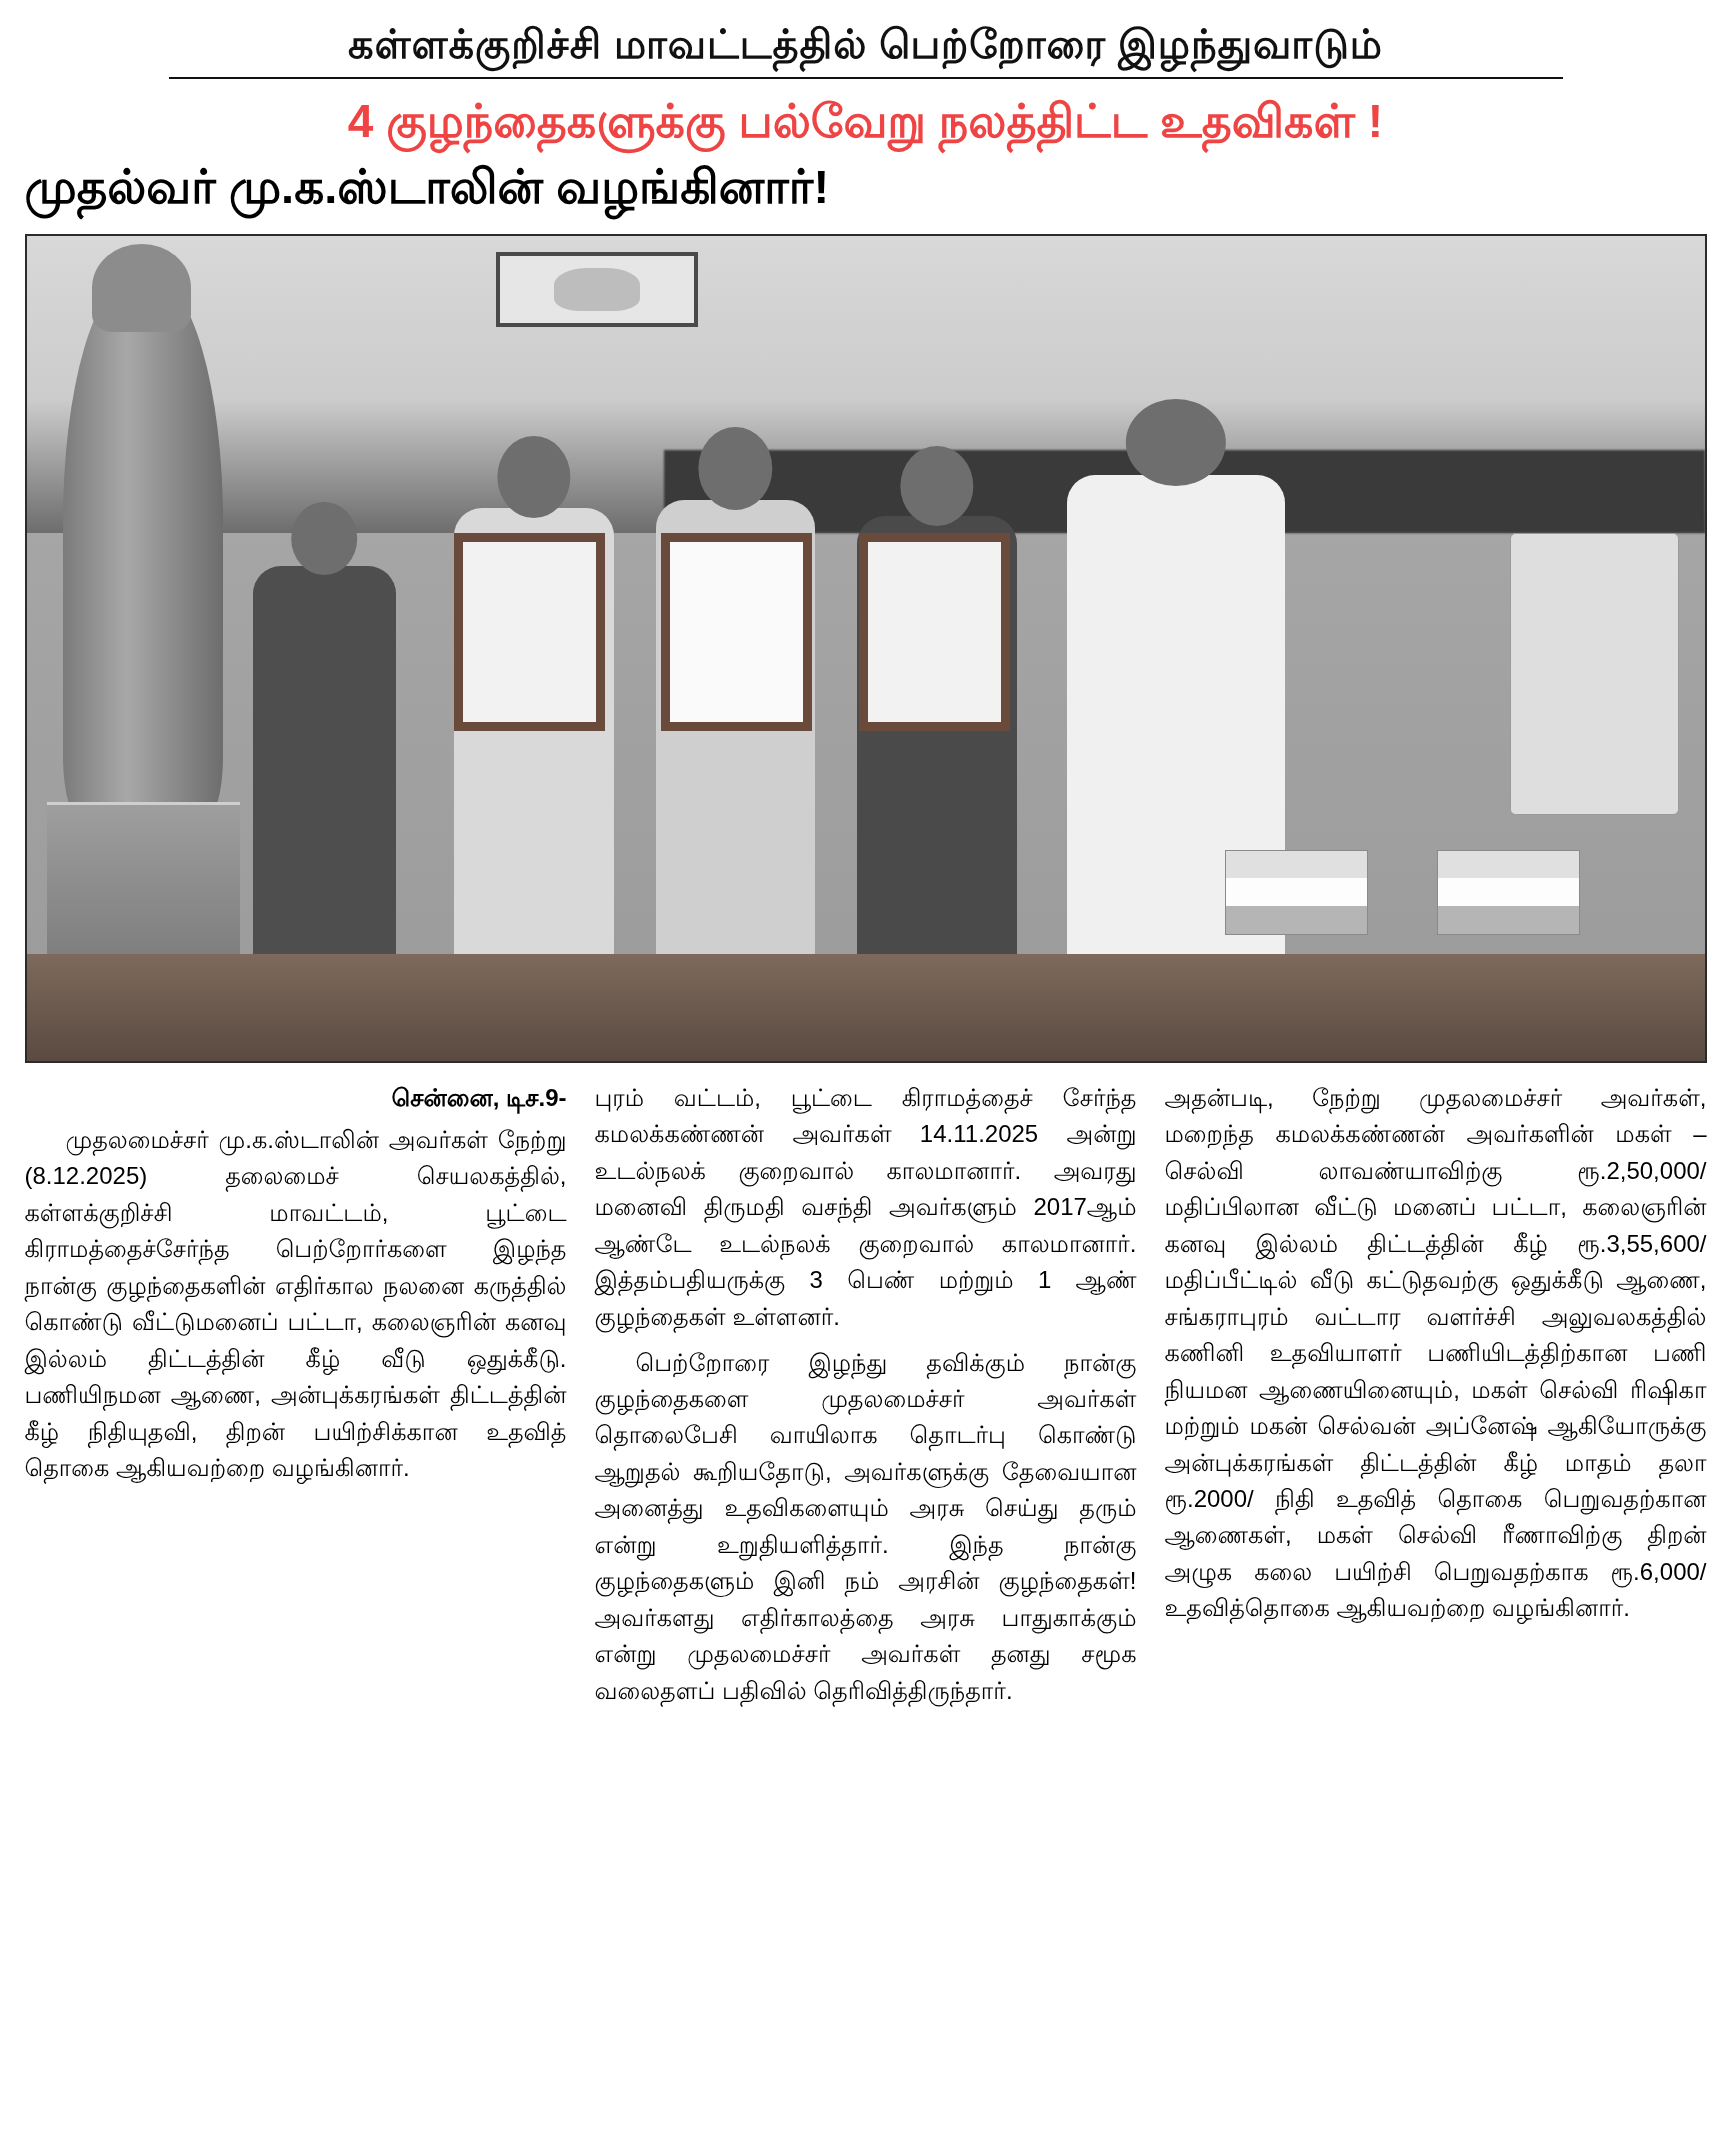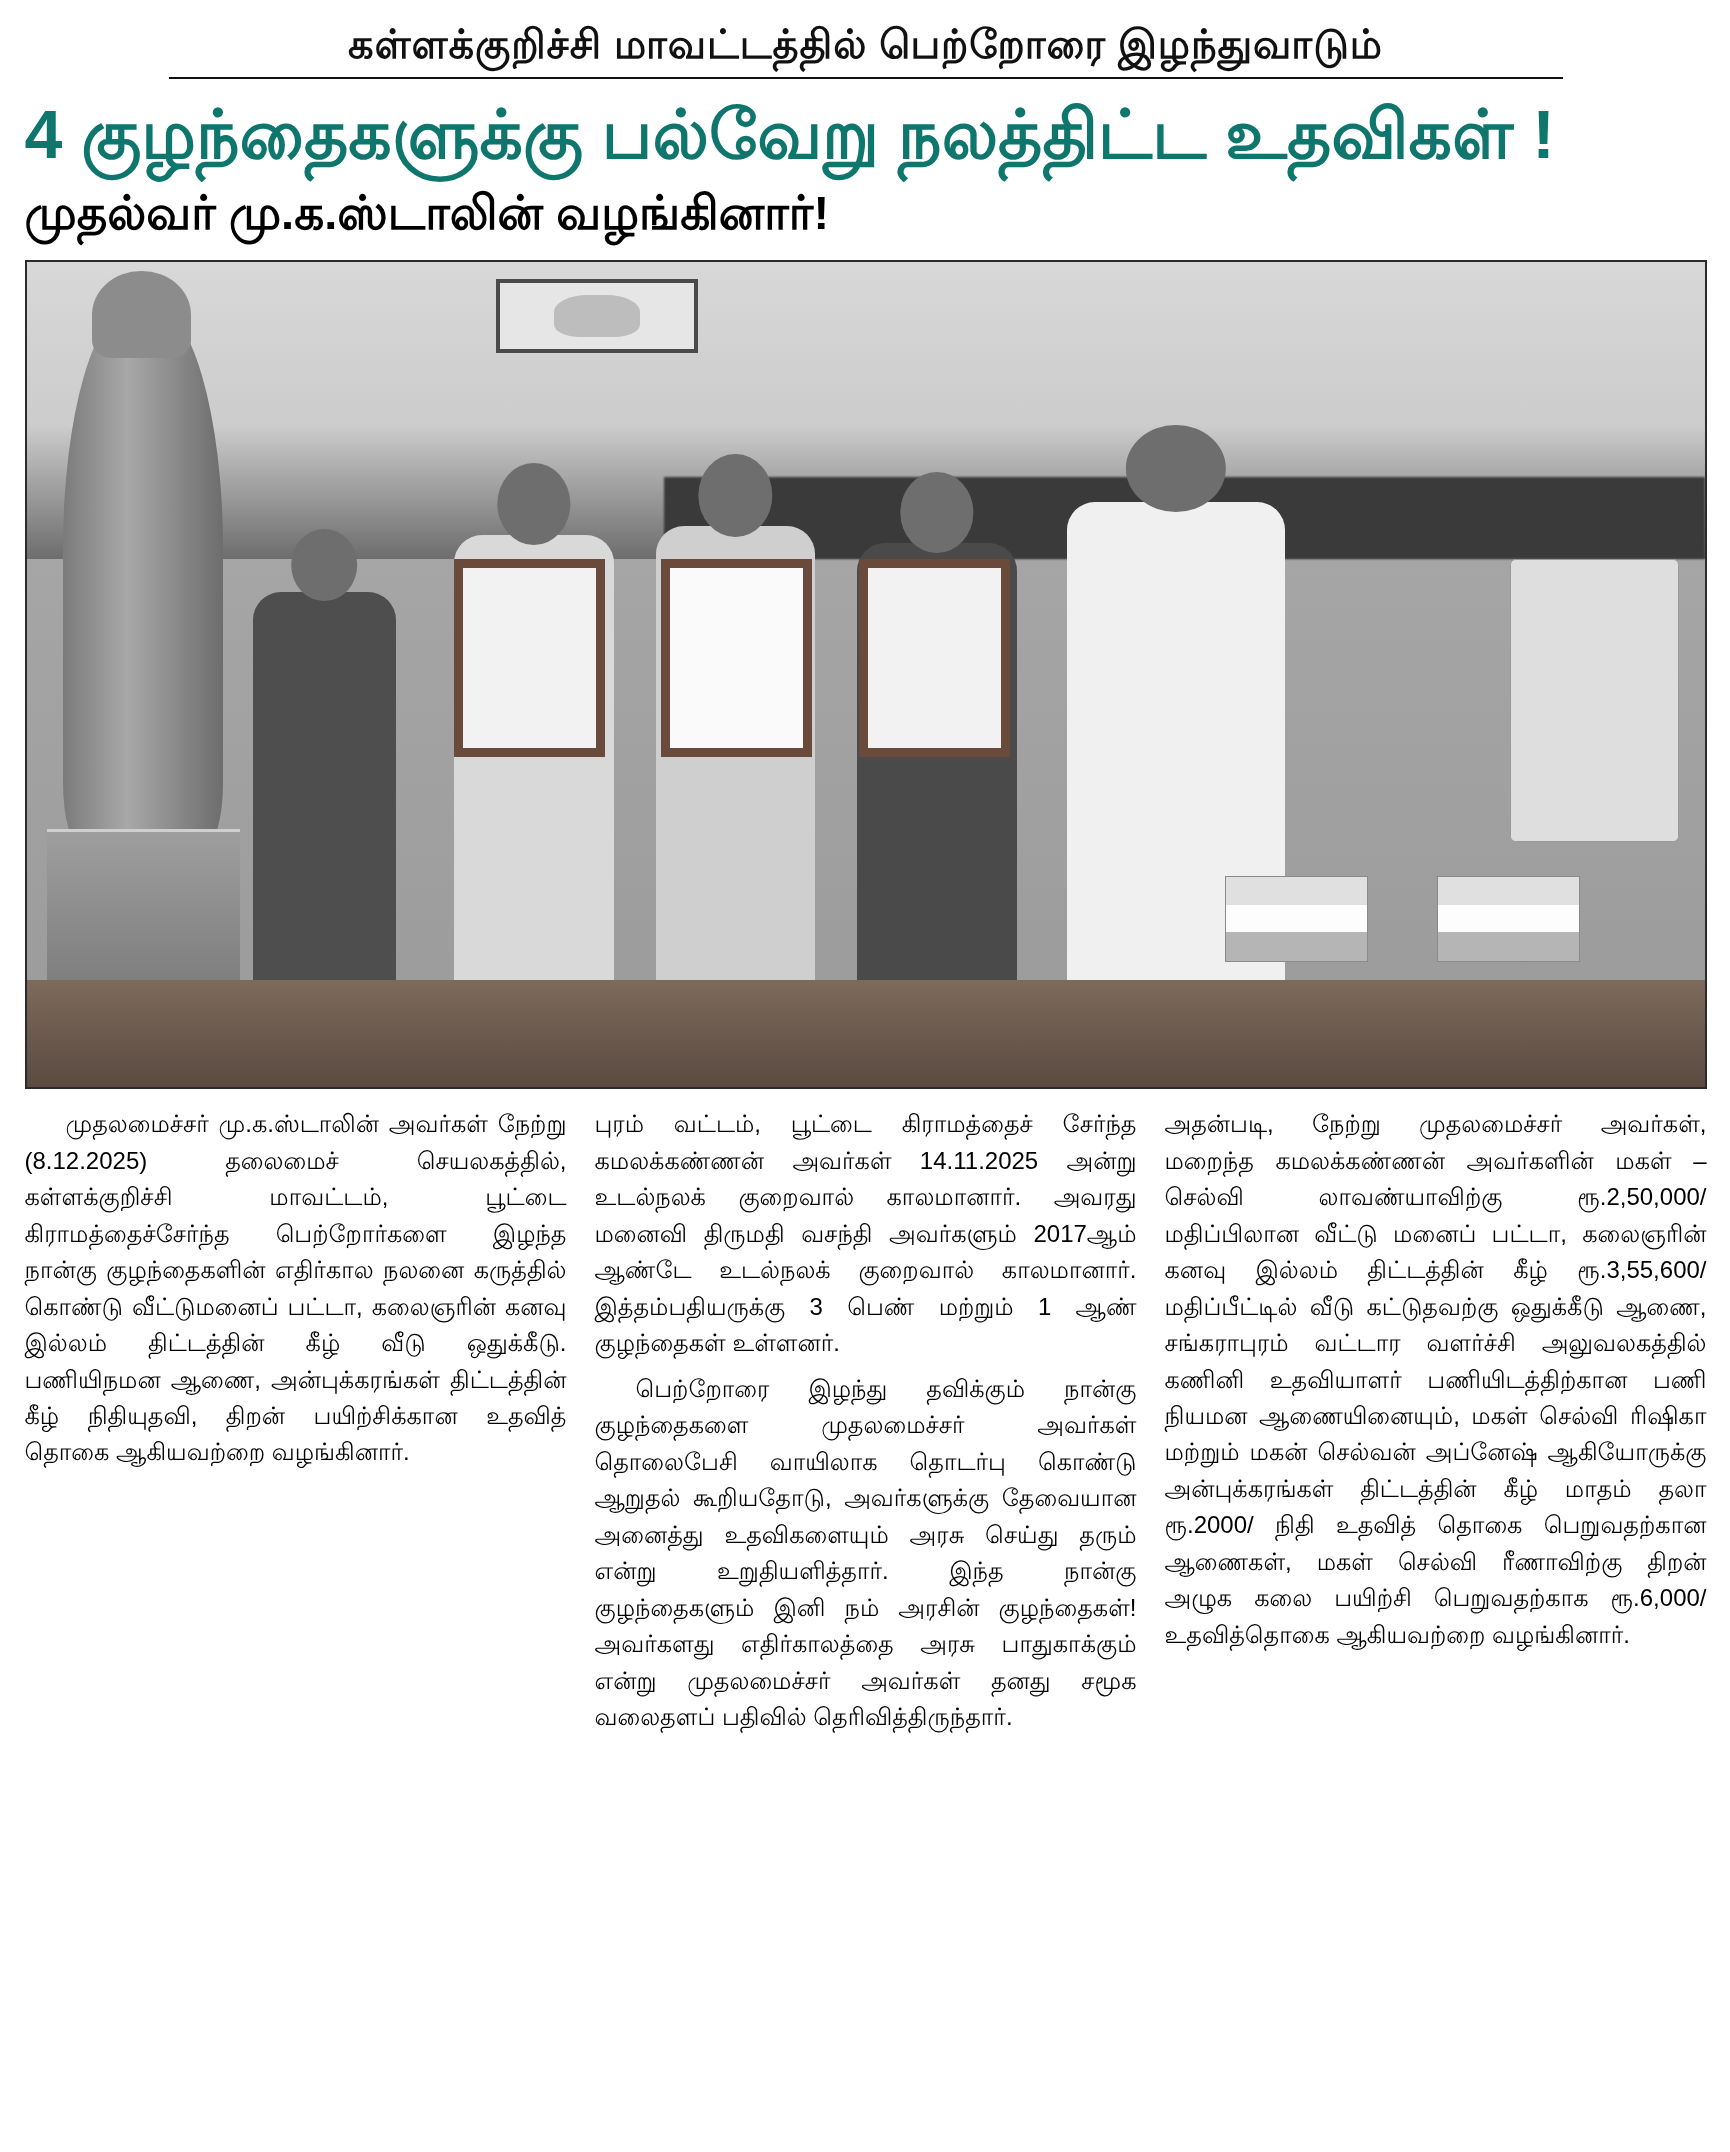--- a/index.html
+++ b/index.html
@@ -31,27 +31,27 @@
     line-height: 1.18;
     color: #111;
     padding: 7.5px 0 9.4px 0;
   }
   .kicker-rule {
     width: 1394px;
     margin: 0 auto;
     border-bottom: 2.8px solid #111;
   }
   .headline {
-    text-align: left;
-    font-size: 68px;
+    text-align: center;
+    font-size: 46px;
     font-weight: bold;
     line-height: 1.2;
     padding: 15px 0 3.8px 0;
     letter-spacing: 0px;
-    color: #0f766e;
+    color: #ef4444;
   }
   .subhead {
     text-align: left;
     font-size: 47px;
     font-weight: bold;
     line-height: 1.2;
     padding: 5.6px 0 15px 0;
     color: #000;
   }
 
@@ -270,20 +270,21 @@
         <div class="flag left"></div>
         <div class="flag right"></div>
       </div>
       <div class="desk"></div>
     </div>
   </div>
 
   <div class="columns">
 
     <div class="col">
+      <span class="dateline">சென்னை, டிச.9-</span>
       <p>முதலமைச்சர் மு.க.ஸ்டாலின் அவர்கள் நேற்று (8.12.2025) தலைமைச் செயலகத்தில், கள்ளக்குறிச்சி மாவட்டம், பூட்டை கிராமத்தைச்சேர்ந்த பெற்றோர்களை இழந்த நான்கு குழந்தைகளின் எதிர்கால நலனை கருத்தில் கொண்டு வீட்டுமனைப் பட்டா, கலைஞரின் கனவு இல்லம் திட்டத்தின் கீழ் வீடு ஒதுக்கீடு. பணியிநமன ஆணை, அன்புக்கரங்கள் திட்டத்தின் கீழ் நிதியுதவி, திறன் பயிற்சிக்கான உதவித் தொகை ஆகியவற்றை வழங்கினார்.</p>
     </div>
 
     <div class="col">
       <p class="noindent">புரம் வட்டம், பூட்டை கிராமத்தைச் சேர்ந்த கமலக்கண்ணன் அவர்கள் 14.11.2025 அன்று உடல்நலக் குறைவால் காலமானார். அவரது மனைவி திருமதி வசந்தி அவர்களும் 2017ஆம் ஆண்டே உடல்நலக் குறைவால் காலமானார். இத்தம்பதியருக்கு 3 பெண் மற்றும் 1 ஆண் குழந்தைகள் உள்ளனர்.</p>
       <p>பெற்றோரை இழந்து தவிக்கும் நான்கு குழந்தைகளை முதலமைச்சர் அவர்கள் தொலைபேசி வாயிலாக தொடர்பு கொண்டு ஆறுதல் கூறியதோடு, அவர்களுக்கு தேவையான அனைத்து உதவிகளையும் அரசு செய்து தரும் என்று உறுதியளித்தார். இந்த நான்கு குழந்தைகளும் இனி நம் அரசின் குழந்தைகள்! அவர்களது எதிர்காலத்தை அரசு பாதுகாக்கும் என்று முதலமைச்சர் அவர்கள் தனது சமூக வலைதளப் பதிவில் தெரிவித்திருந்தார்.</p>
     </div>
 
     <div class="col">
       <p class="noindent">அதன்படி, நேற்று முதலமைச்சர் அவர்கள், மறைந்த கமலக்கண்ணன் அவர்களின் மகள் – செல்வி லாவண்யாவிற்கு ரூ.2,50,000/ மதிப்பிலான வீட்டு மனைப் பட்டா, கலைஞரின் கனவு இல்லம் திட்டத்தின் கீழ் ரூ.3,55,600/மதிப்பீட்டில் வீடு கட்டுதவற்கு ஒதுக்கீடு ஆணை, சங்கராபுரம் வட்டார வளர்ச்சி அலுவலகத்தில் கணினி உதவியாளர் பணியிடத்திற்கான பணி நியமன ஆணையினையும், மகள் செல்வி ரிஷிகா மற்றும் மகன் செல்வன் அப்னேஷ் ஆகியோருக்கு அன்புக்கரங்கள் திட்டத்தின் கீழ் மாதம் தலா ரூ.2000/ நிதி உதவித் தொகை பெறுவதற்கான ஆணைகள், மகள் செல்வி ரீணாவிற்கு திறன் அழுக கலை பயிற்சி பெறுவதற்காக ரூ.6,000/ உதவித்தொகை ஆகியவற்றை வழங்கினார்.</p>

